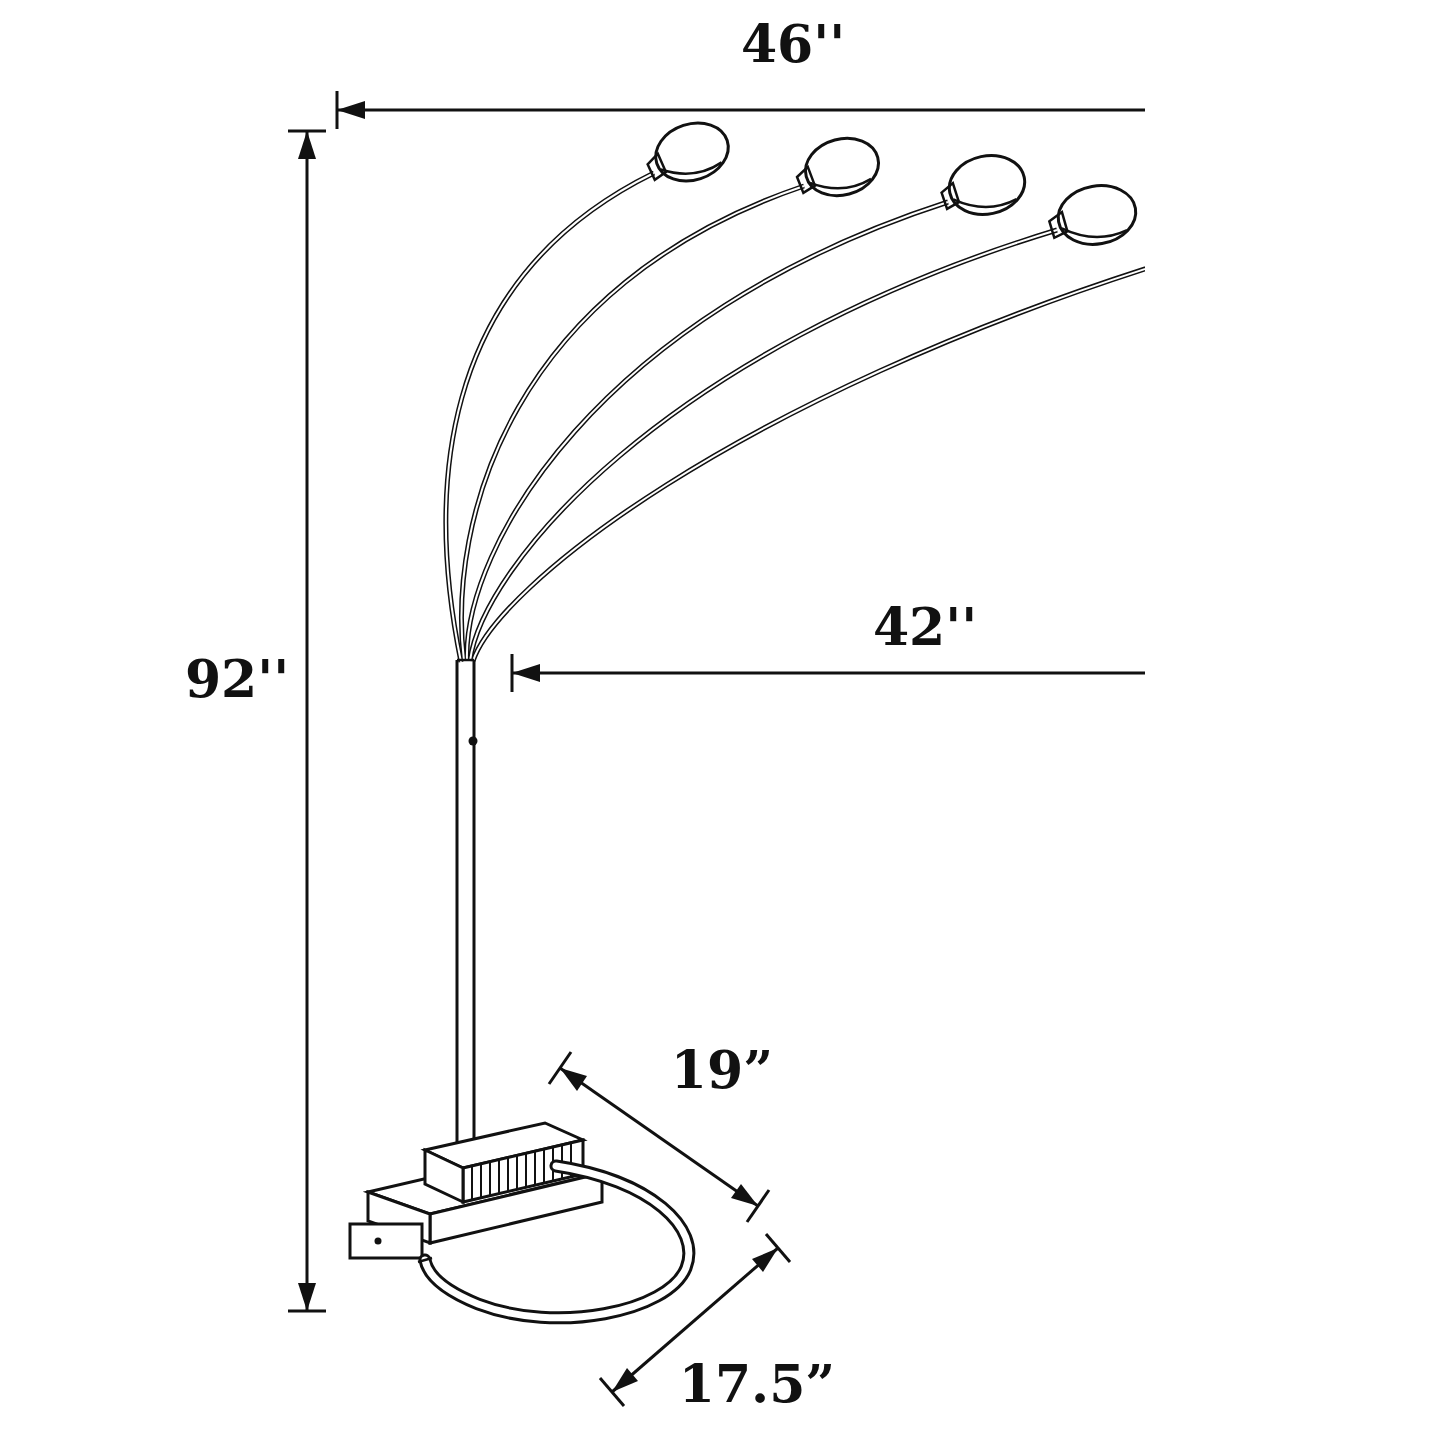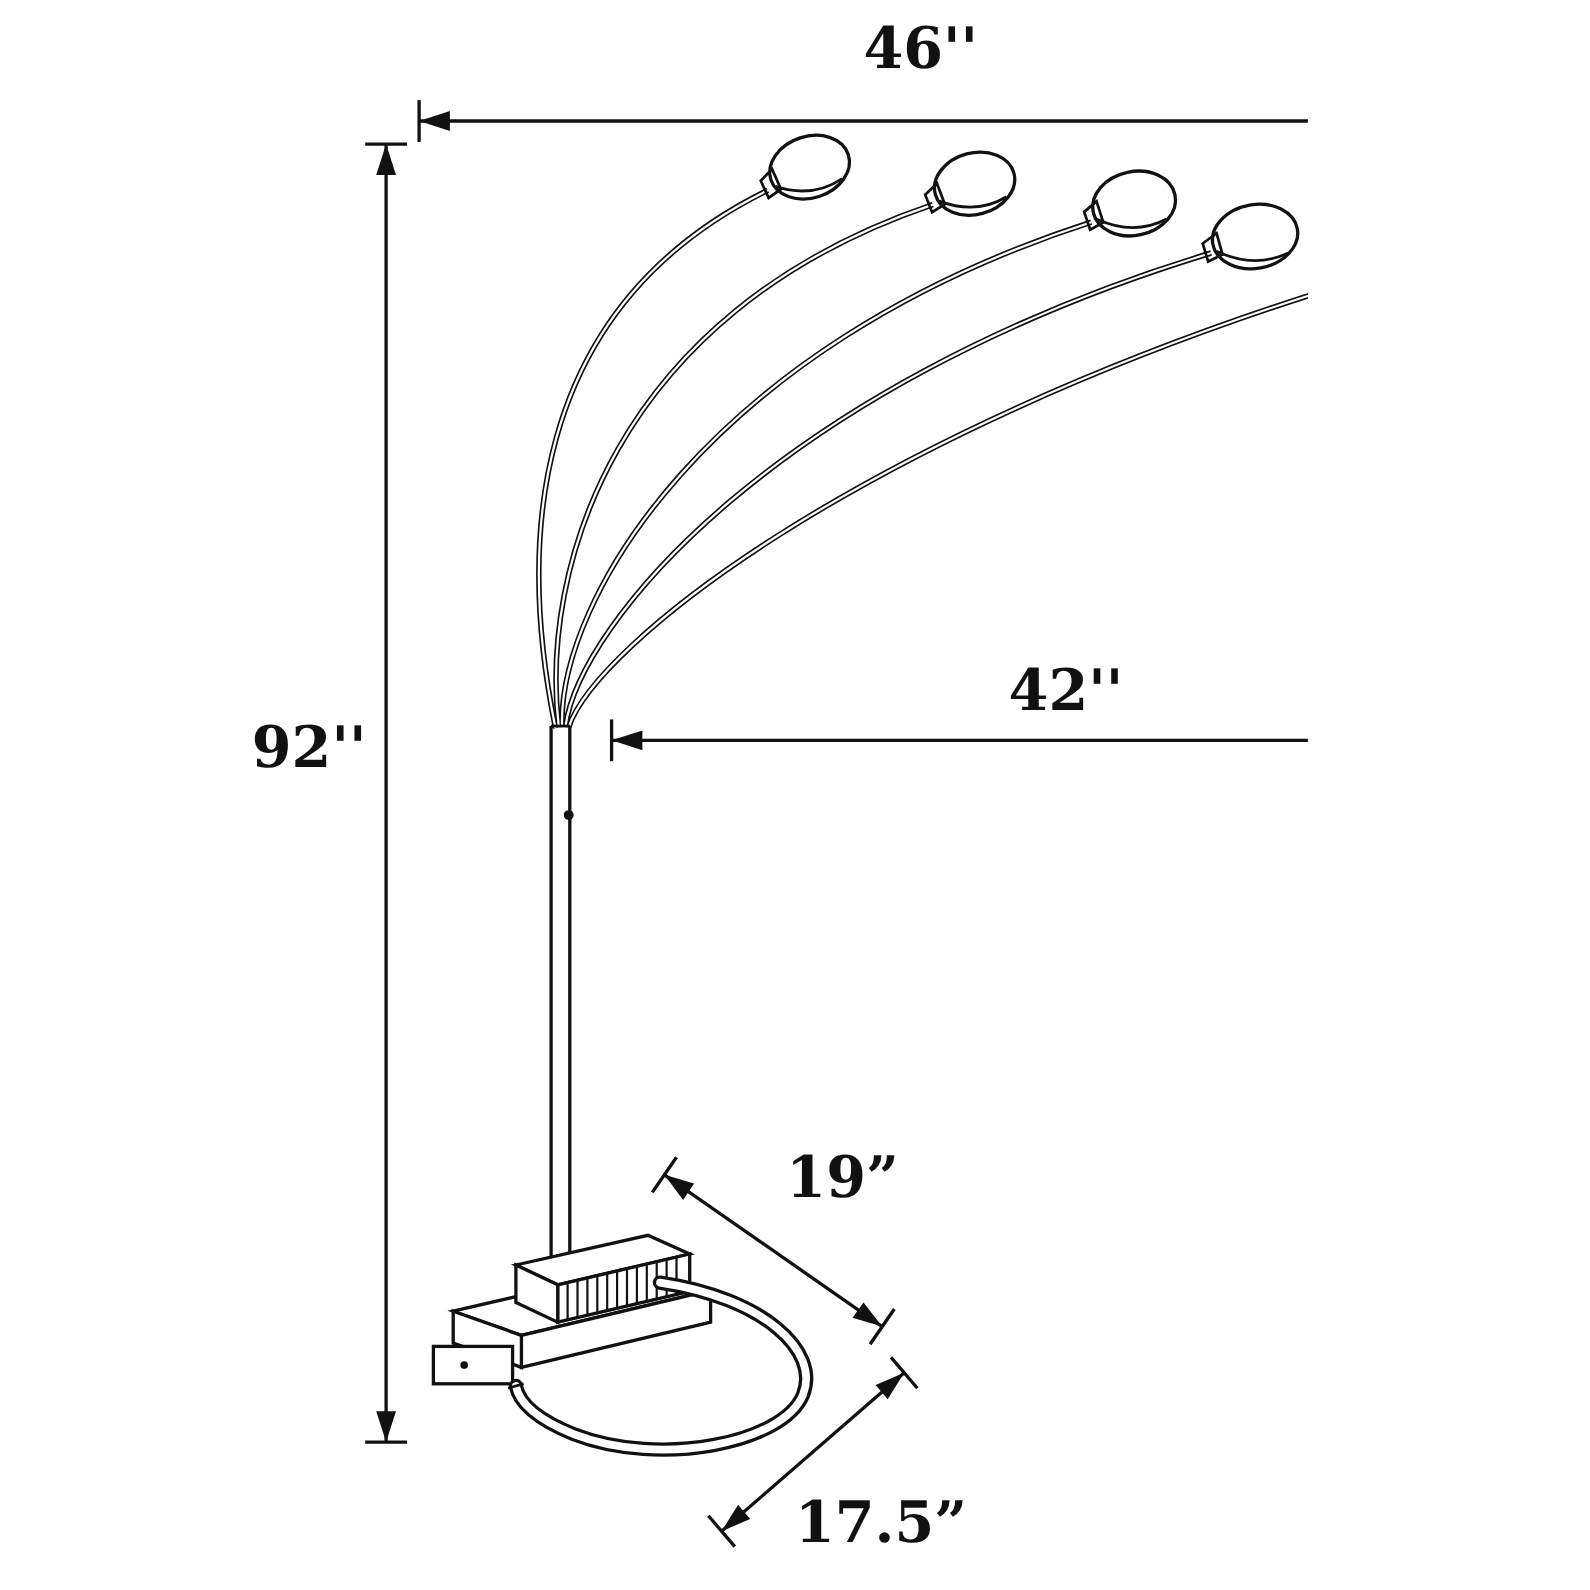--- a/index.html
+++ b/index.html
@@ -9,21 +9,20 @@
     width: 1445px;
     height: 1445px;
     font-family: "DejaVu Serif", "Liberation Serif", serif;
   }
   .stage {
     position: relative;
     width: 1145px;
     height: 1445px;
     background: #ffffff;
     overflow: hidden;
-    margin-left: 44px;
   }
   svg { display: block; }
   .dim-line   { stroke: #111111; stroke-width: 3; fill: none; }
   .dim-tick   { stroke: #111111; stroke-width: 3; fill: none; }
   .arrowhead  { fill: #111111; stroke: none; }
   .dim-label  {
     font-family: "DejaVu Serif", "Liberation Serif", serif;
     font-weight: bold;
     font-size: 52px;
     fill: #111111;

